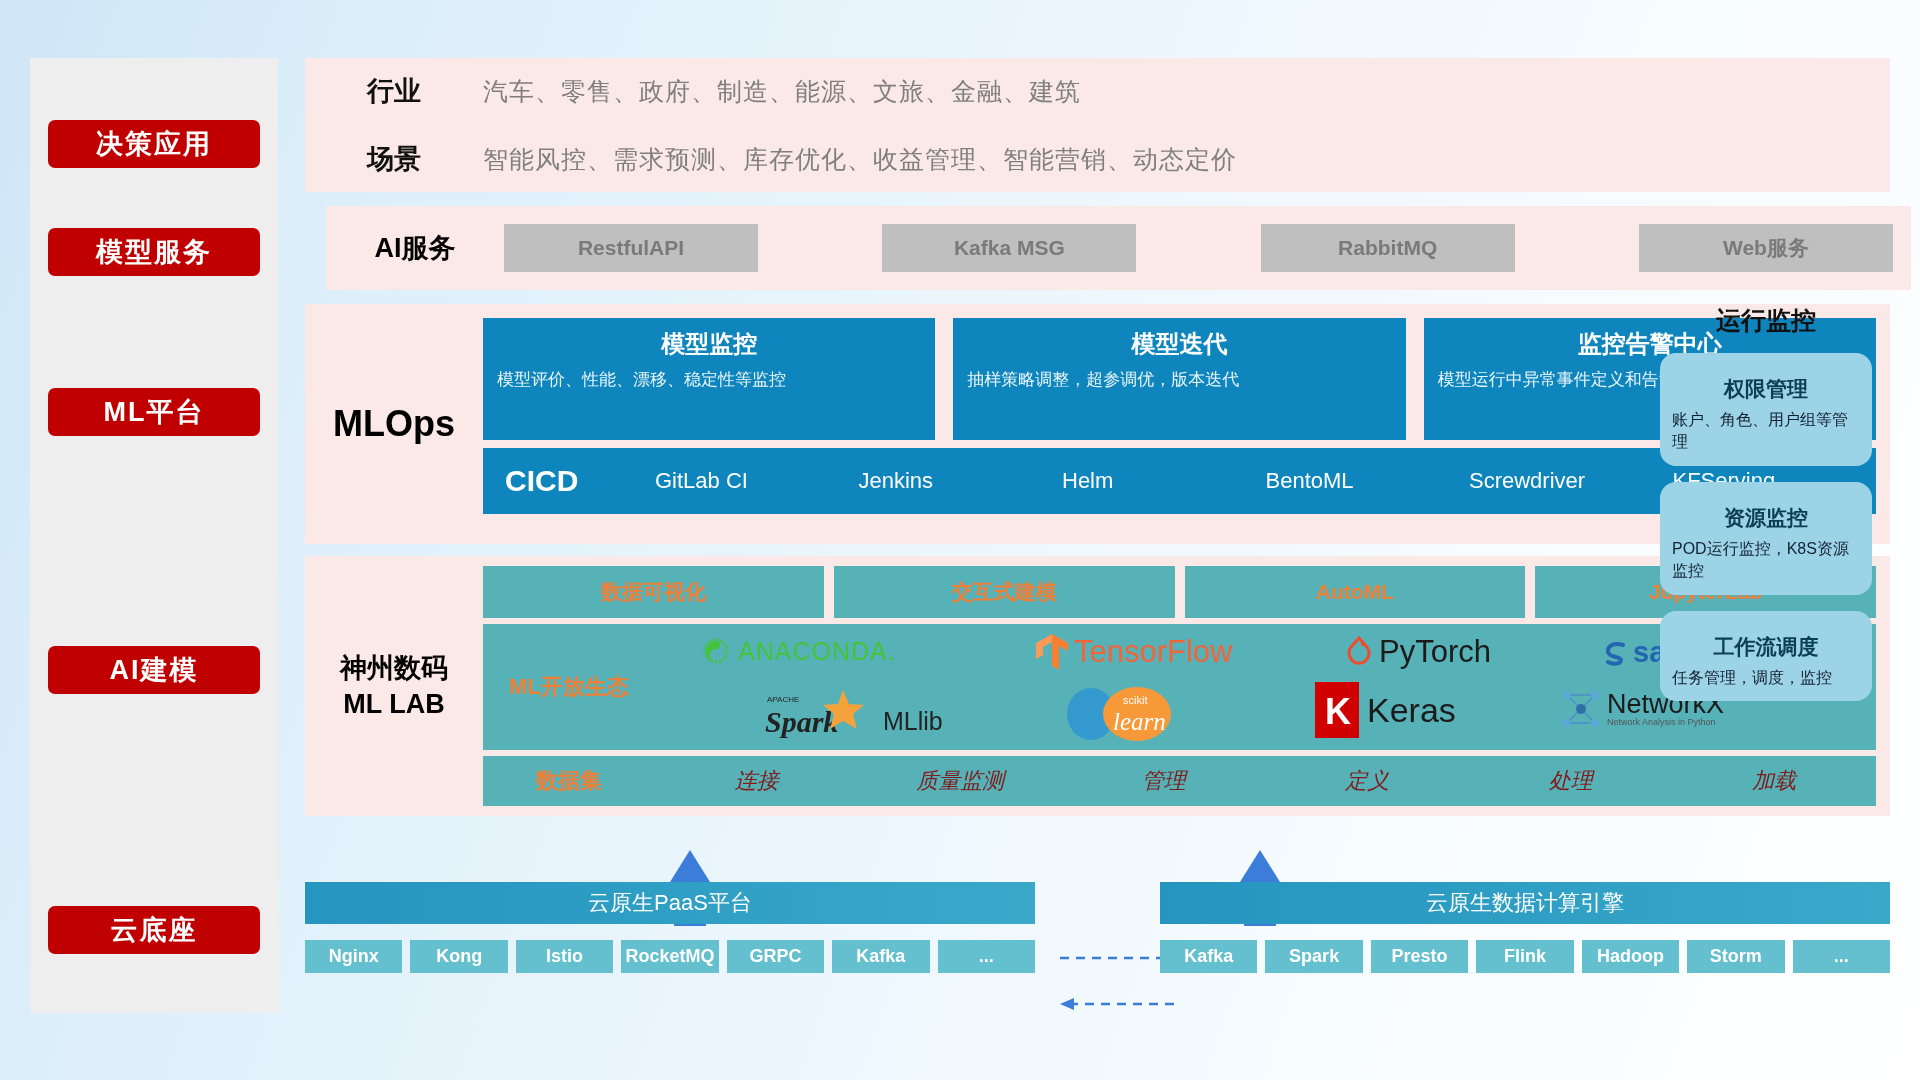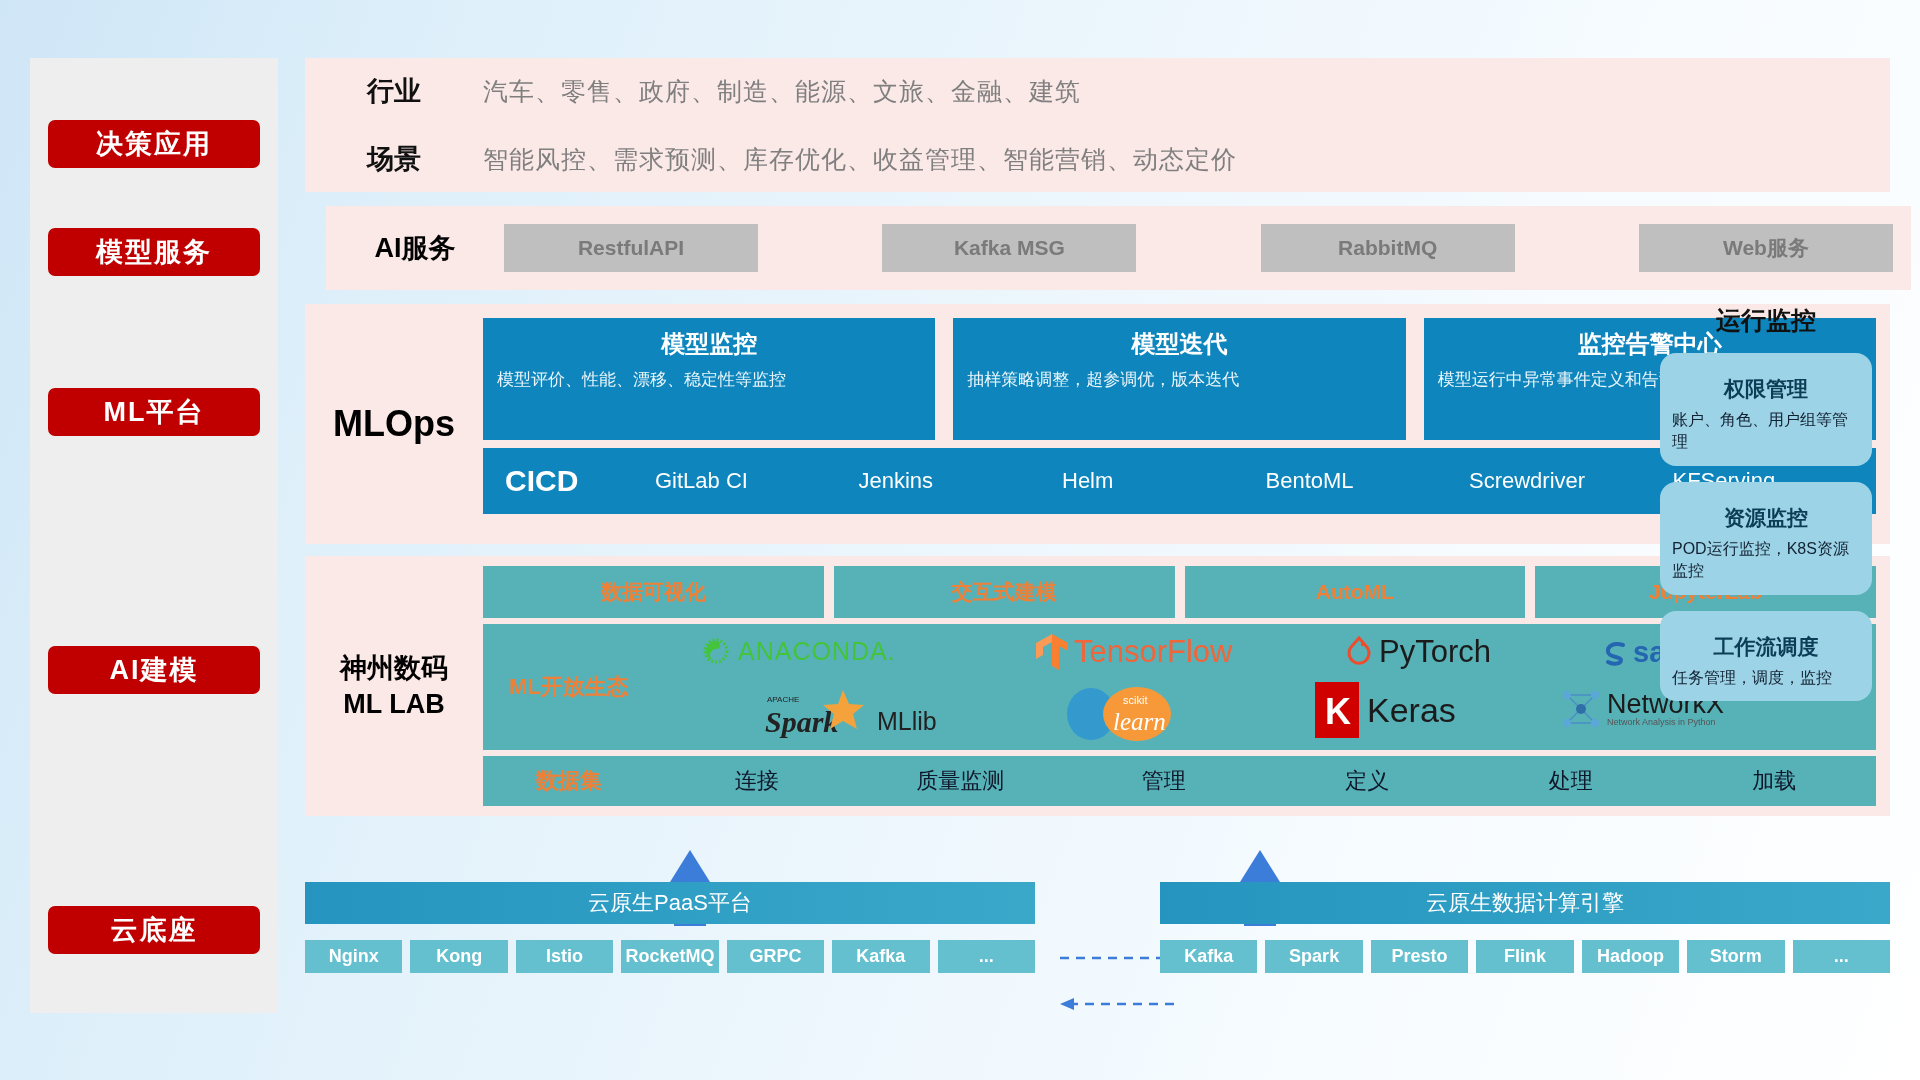--- a/index.html
+++ b/index.html
@@ -93,21 +93,21 @@
     display:flex; align-items:center; justify-content:center;
   }
   .eco {
     background:#57b2b8; height:130px; display:flex; align-items:center;
   }
   .eco .h { width:172px; color:#ef8038; font-size:22px; font-weight:bold; text-align:center; }
   .eco .logos { flex:1; height:100%; position:relative; }
   .ds-row { background:#57b2b8; height:52px; display:flex; align-items:center; }
   .ds-row .h { width:172px; color:#ef8038; font-size:22px; font-weight:bold; text-align:center; }
   .ds-row .items { flex:1; display:flex; }
-  .ds-row .items span { flex:1; text-align:center; font-size:22px; color:#0f172a; }
+  .ds-row .items span { flex:1; text-align:center; font-size:22px; color:#7f1d1d;font-style:italic; }
 
   
   #rightcol { position:absolute; left: 1660px; top: 304px; width: 212px; }
   .rc-title { font-size:25px; font-weight:bold; color:#111; text-align:center; margin-bottom:16px; }
   .rc-card { background:#9dd3e6; margin-bottom:16px; padding:22px 12px 12px;border-radius:16px; }
   .rc-card .t { text-align:center; font-size:21px; font-weight:bold; color:#0b3d57; margin-bottom:6px; }
   .rc-card .d { font-size:16px; line-height:1.4; color:#123; }
 
   
   #cloud { position:absolute; left:305px; top:882px; width:1585px; height:132px; }
@@ -234,21 +234,21 @@
               <span style="color:#1b1b1b;font-size:31px;">PyTorch</span>
             </div>
 
             <div style="position:absolute;left:945px;top:12px;display:flex;align-items:center;gap:3px;">
               <svg width="30" height="30" viewBox="0 0 30 30">
                 <path d="M23 7 C14 4 7 8 8 14 C9 20 21 18 21 22 C21 26 13 27 8 24" fill="none" stroke="#2566b0" stroke-width="4" stroke-linecap="round"></path>
               </svg>
               <span style="color:#2566b0;font-size:29px;font-weight:bold;">sas</span>
             </div>
 
-            <div style="position:absolute;left:110px;top:64px;display:flex;align-items:flex-end;">
+            <div style="position:absolute;left:110px;top:64px;display:flex;align-items:flex-end;gap:6px;">
               <svg width="112" height="52" viewBox="0 0 112 52">
                 <text x="2" y="14" font-family="Liberation Sans, sans-serif" font-size="8" fill="#222">APACHE</text>
                 <text x="0" y="44" font-family="Liberation Serif, serif" font-size="30" font-style="italic" font-weight="bold" fill="#222">Spark</text>
                 <polygon points="78,2 84,16 99,17 88,26 92,41 78,33 65,41 69,26 58,17 73,16" fill="#f4a23c"></polygon>
               </svg>
               <span style="color:#222;font-size:25px;padding-bottom:4px;">MLlib</span>
             </div>
 
             <div style="position:absolute;left:410px;top:60px;">
               <svg width="130" height="58" viewBox="0 0 130 58">

